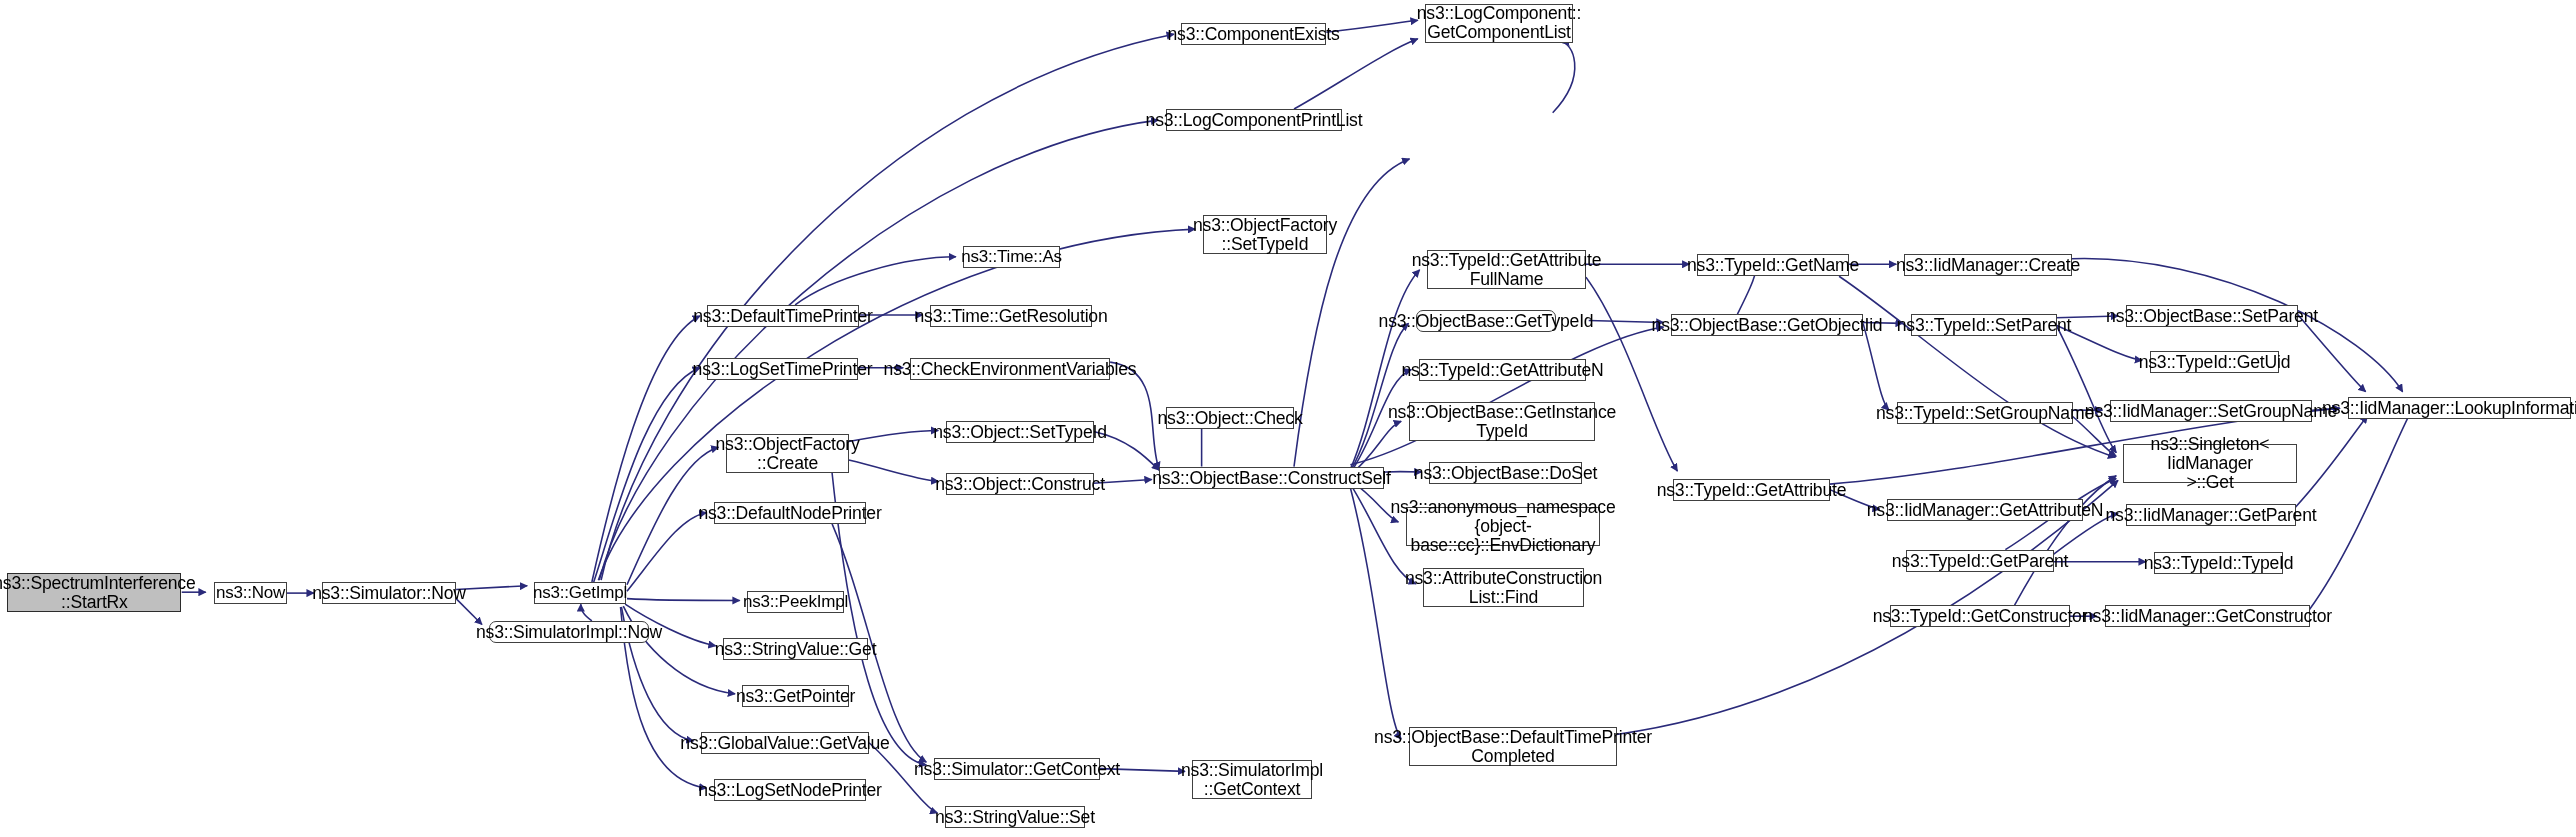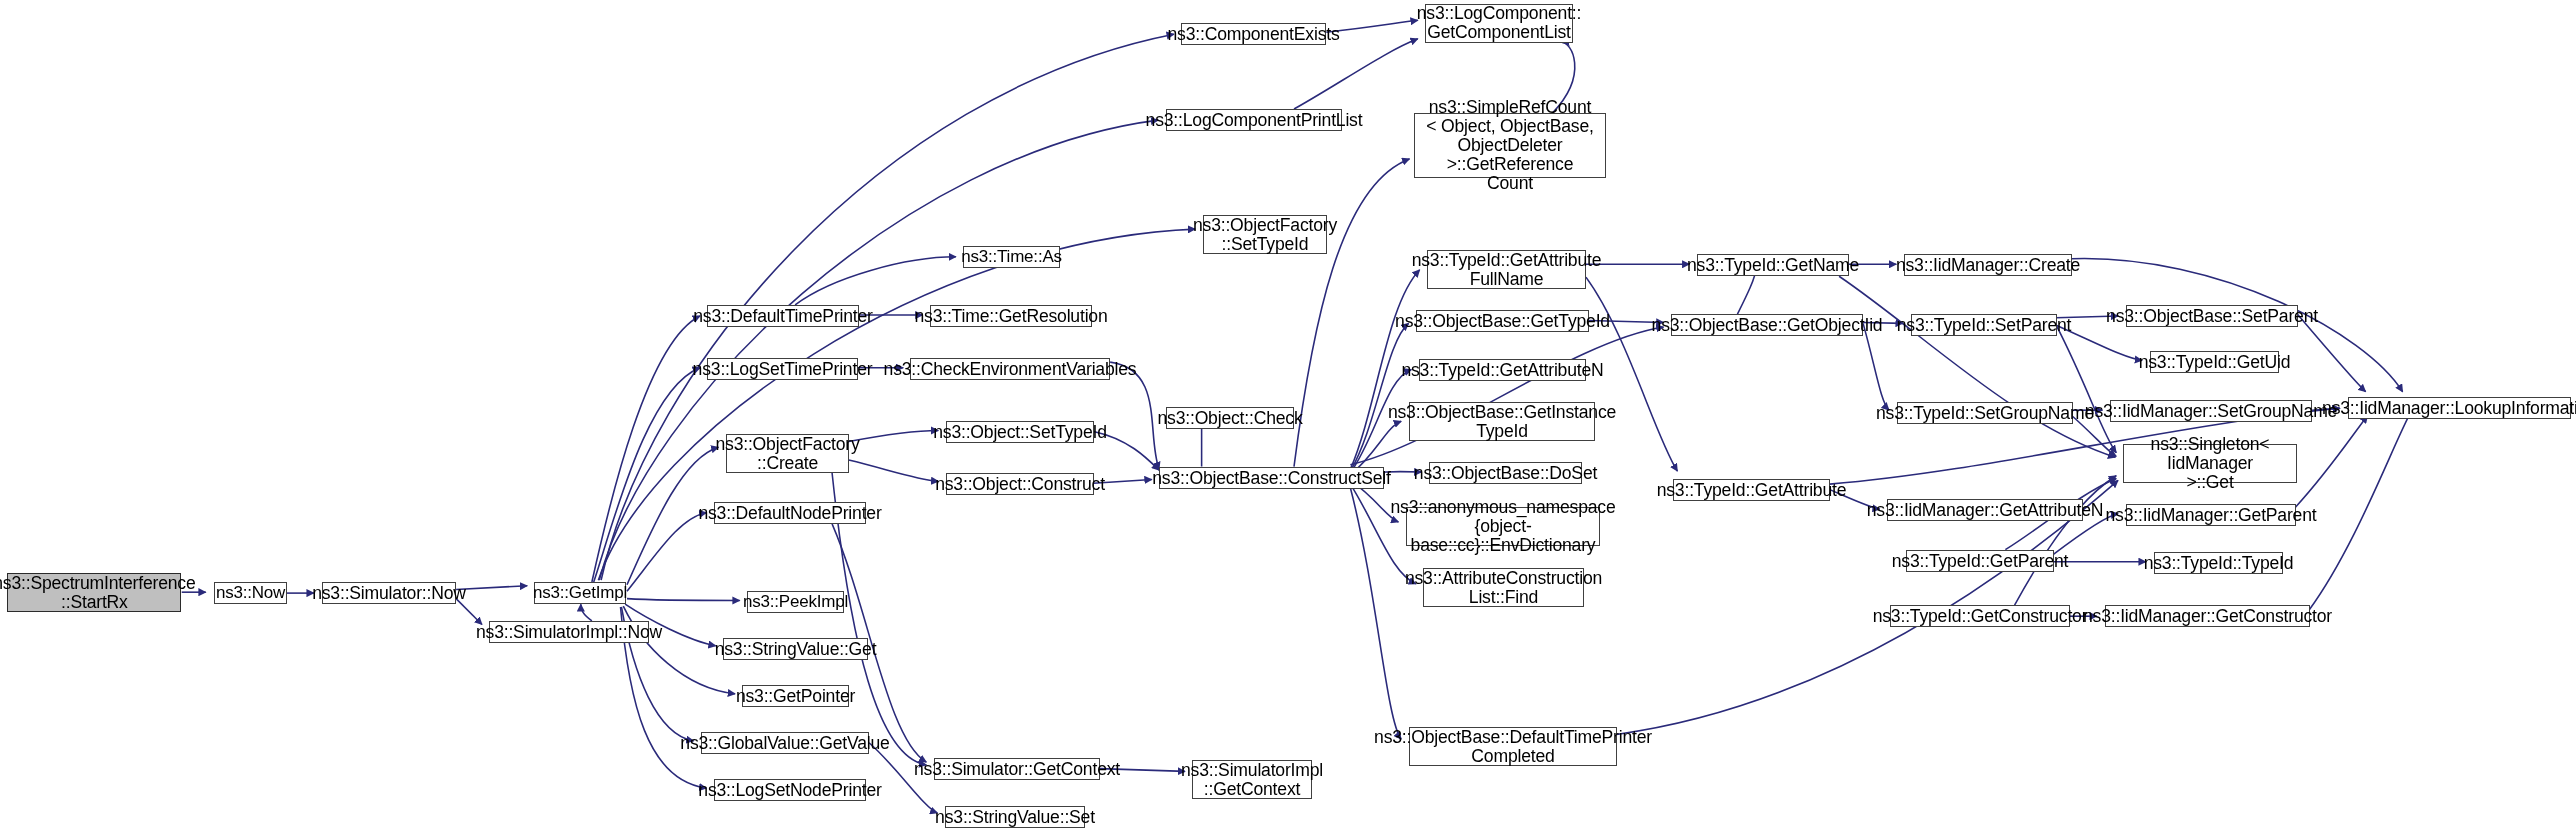--- a/index.html
+++ b/index.html
@@ -135,21 +135,21 @@
         <path d="M 900 567 C 940 660, 960 800, 1002 825" fill="none" stroke="#2a2a7a" stroke-width="1.7" marker-end="url(#arrow)"></path>
         <path d="M 1749 795 C 2000 760, 2200 600, 2292 520" fill="none" stroke="#2a2a7a" stroke-width="1.7" marker-end="url(#arrow)"></path>
         <path d="M 640 672 C 630 665, 628 660, 628 654" fill="none" stroke="#2a2a7a" stroke-width="1.7" marker-end="url(#arrow)"></path>
       </g>
   </svg>
   <div id="node-layer">
       <div class="gnode root" style="left: 7.4px; top: 573px; width: 174px; height: 39px;">ns3::SpectrumInterference
 ::StartRx</div>
       <div class="gnode small" style="left: 214px; top: 582px; width: 73px; height: 22px;">ns3::Now</div>
       <div class="gnode" style="left: 322px; top: 582px; width: 134px; height: 22px;">ns3::Simulator::Now</div>
-      <div class="gnode" style="left: 489px; top: 621px; width: 160px; height: 22px;">ns3::SimulatorImpl::Now</div>
+      <div class="gnode" style="left: 489px; top: 621px; width: 160px; height: 22px; border-radius: 7px;">ns3::SimulatorImpl::Now</div>
       <div class="gnode small" style="left: 534px; top: 582px; width: 92px; height: 22px;">ns3::GetImpl</div>
       <div class="gnode" style="left: 707px; top: 305px; width: 152px; height: 22px;">ns3::DefaultTimePrinter</div>
       <div class="gnode" style="left: 707px; top: 358px; width: 151px; height: 22px;">ns3::LogSetTimePrinter</div>
       <div class="gnode small" style="left: 963px; top: 246px; width: 97px; height: 22px;">ns3::Time::As</div>
       <div class="gnode" style="left: 930px; top: 305px; width: 162px; height: 22px;">ns3::Time::GetResolution</div>
       <div class="gnode" style="left: 910px; top: 358px; width: 200px; height: 22px;">ns3::CheckEnvironmentVariables</div>
       <div class="gnode" style="left: 726px; top: 434px; width: 123px; height: 39px;">ns3::ObjectFactory
 ::Create</div>
       <div class="gnode" style="left: 714px; top: 502px; width: 152px; height: 22px;">ns3::DefaultNodePrinter</div>
       <div class="gnode small" style="left: 747px; top: 591px; width: 97px; height: 22px;">ns3::PeekImpl</div>
@@ -164,27 +164,23 @@
       <div class="gnode" style="left: 934px; top: 758px; width: 166px; height: 22px;">ns3::Simulator::GetContext</div>
       <div class="gnode" style="left: 945px; top: 806px; width: 140px; height: 22px;">ns3::StringValue::Set</div>
       <div class="gnode" style="left: 1192px; top: 760px; width: 120px; height: 39px;">ns3::SimulatorImpl
 ::GetContext</div>
       <div class="gnode" style="left: 1181px; top: 23px; width: 145px; height: 22px;">ns3::ComponentExists</div>
       <div class="gnode" style="left: 1166px; top: 109px; width: 176px; height: 22px;">ns3::LogComponentPrintList</div>
       <div class="gnode" style="left: 1203px; top: 215px; width: 124px; height: 39px;">ns3::ObjectFactory
 ::SetTypeId</div>
       <div class="gnode" style="left: 1425px; top: 3.7px; width: 148px; height: 39px;">ns3::LogComponent::
 GetComponentList</div>
-      <div class="gnode" style="left: 1414px; top: 113px; width: 192px; height: 65px;">ns3::SimpleRefCount
-&lt; Object, ObjectBase,
- ObjectDeleter &gt;::GetReference
-Count</div>
       <div class="gnode" style="left: 1427px; top: 250px; width: 159px; height: 39px;">ns3::TypeId::GetAttribute
 FullName</div>
-      <div class="gnode" style="left: 1416px; top: 310px; width: 173px; height: 22px;">ns3::ObjectBase::GetTypeId</div>
+      <div class="gnode" style="left: 1416px; top: 310px; width: 140px; height: 22px; border-radius: 7px;">ns3::ObjectBase::GetTypeId</div>
       <div class="gnode" style="left: 1419px; top: 359px; width: 167px; height: 22px;">ns3::TypeId::GetAttributeN</div>
       <div class="gnode" style="left: 1409px; top: 402px; width: 186px; height: 39px;">ns3::ObjectBase::GetInstance
 TypeId</div>
       <div class="gnode" style="left: 1429px; top: 462px; width: 153px; height: 22px;">ns3::ObjectBase::DoSet</div>
       <div class="gnode" style="left: 1406px; top: 507px; width: 194px; height: 39px;">ns3::anonymous_namespace
 {object-base::cc}::EnvDictionary</div>
       <div class="gnode" style="left: 1423px; top: 568px; width: 161px; height: 39px;">ns3::AttributeConstruction
 List::Find</div>
       <div class="gnode" style="left: 1409px; top: 727px; width: 208px; height: 39px;">ns3::ObjectBase::DefaultTimePrinter
 Completed</div>

